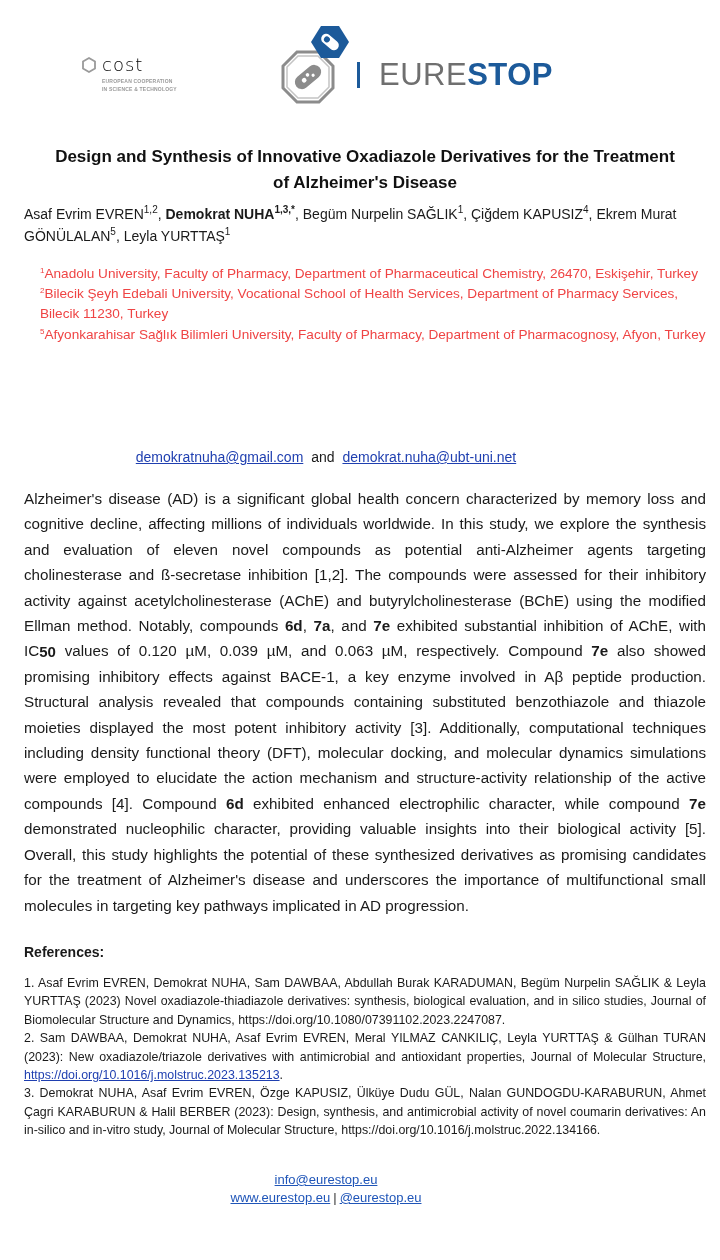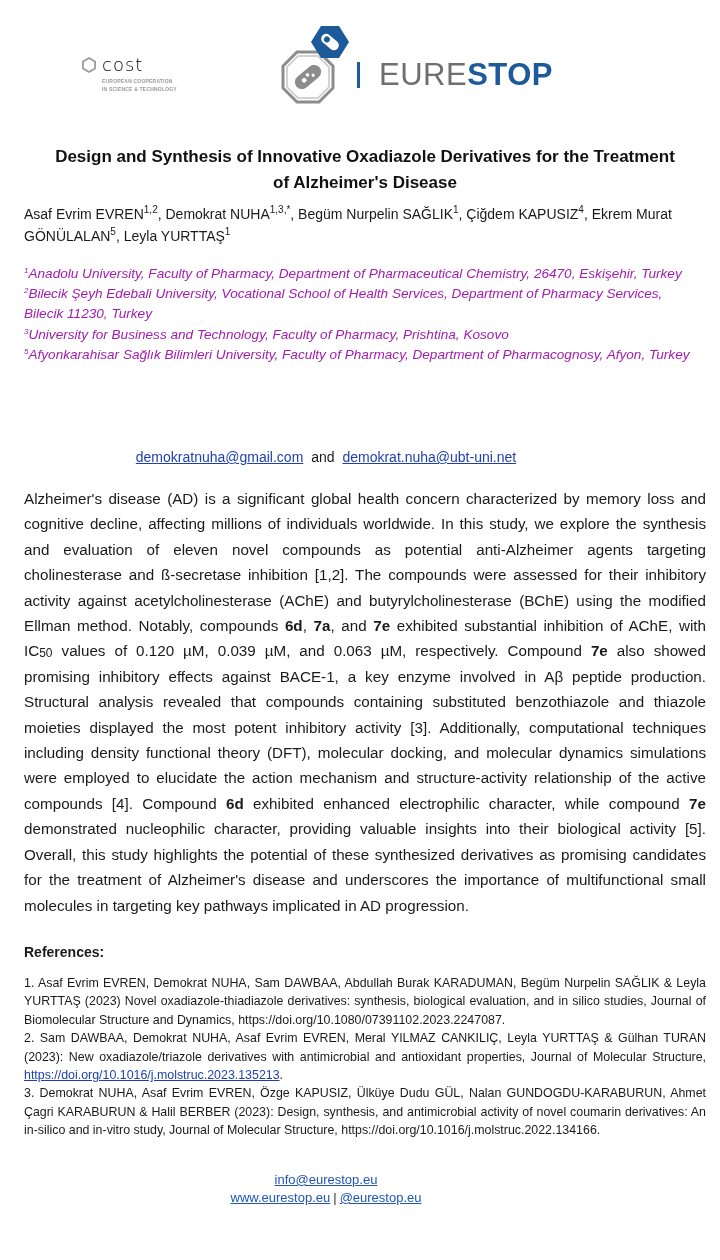--- a/index.html
+++ b/index.html
@@ -23,37 +23,37 @@
   .eurestop-bar { position: absolute; left: 82px; top: 40px; width: 3px; height: 26px; background: #1c5a9a; }
 
   
   .title { position: absolute; top: 144px; left: 20px; width: 690px; text-align: center;
            font-family: "Liberation Sans", sans-serif; font-weight: bold; font-size: 17px;
            line-height: 26px; color: #111; }
 
   .authors { position: absolute; top: 203px; left: 24px; width: 680px; font-size: 14px;
              line-height: 22px; color: #1a1a1a; }
   .authors sup { font-size: 10px; vertical-align: 6px; line-height: 0; }
-  .authors b { font-weight: normal; }
+  .authors b { font-weight: bold; }
 
-  .affils { position: absolute; top: 264px; left: 24px; width: 680px; font-size: 13.6px;
-            line-height: 20.2px; font-style: italic; color: #a21caf; }
+  .affils { position: absolute; top: 264px; left: 40px; width: 680px; font-size: 13.6px;
+            line-height: 20.2px; color: #ef4444; }
   .affils sup { font-size: 8px; vertical-align: 5px; line-height: 0; }
   .affil { margin: 0; }
 
   .emails { position: absolute; top: 447px; left: 0; width: 652px; text-align: center; font-size: 14px;
             line-height: 20px; }
   .emails a { color: #1f3fb0; text-decoration: underline; }
   .emails .and { color: #1a1a1a; margin: 0 4px; }
 
   .abstract { position: absolute; top: 486px; left: 24px; width: 682px; font-size: 15.2px;
               line-height: 25.4px; text-align: justify; color: #1a1a1a; }
   .abstract p { margin: 0; }
   .abstract b { font-weight: bold; }
-  .abstract sub { font-size: 12px; vertical-align: -1px; line-height: 0; }
+  .abstract sub { font-size: 15px; vertical-align: -1px; line-height: 0; font-weight: bold; }
 
   .refs { position: absolute; top: 943px; left: 24px; width: 682px; font-size: 12.4px;
           line-height: 18.4px; color: #1a1a1a; text-align: justify; }
   .refs-title { font-weight: bold; font-size: 14px; line-height: 18px; margin-bottom: 13px; }
   .ref { margin: 0; }
   .ref a { color: #1f3fb0; text-decoration: underline; margin-top: 30px; }
 
   .footer { position: absolute; top: 1171px; left: 0; width: 652px; text-align: center;
             font-size: 13px; line-height: 18px; font-family: "Liberation Sans", sans-serif; }
   .footer a { color: #1f55b8; text-decoration: underline; }
@@ -113,21 +113,20 @@
     <b><span>Demokrat NUHA</span><sup>1,3,*</sup></b>,
     <span><span>Begüm Nurpelin SAĞLIK</span><sup>1</sup></span>,
     <span><span>Çiğdem KAPUSIZ</span><sup>4</sup></span>,
     <span><span>Ekrem Murat GÖNÜLALAN</span><sup>5</sup></span>,
     <span><span>Leyla YURTTAŞ</span><sup>1</sup></span>
   </div>
 
   <div class="affils">
     <p class="affil"><sup>1</sup><span>Anadolu University, Faculty of Pharmacy, Department of Pharmaceutical Chemistry, 26470, Eskişehir, Turkey</span></p>
     <p class="affil"><sup>2</sup><span>Bilecik Şeyh Edebali University, Vocational School of Health Services, Department of Pharmacy Services, Bilecik 11230, Turkey</span></p>
-    <p class="affil"><sup>3</sup><span>University for Business and Technology, Faculty of Pharmacy, Prishtina, Kosovo</span></p>
     <p class="affil"><sup>5</sup><span>Afyonkarahisar Sağlık Bilimleri University, Faculty of Pharmacy, Department of Pharmacognosy, Afyon, Turkey</span></p>
   </div>
 
   <div class="emails">
     <a>demokratnuha@gmail.com</a>
     <span class="and">and</span>
     <a>demokrat.nuha@ubt-uni.net</a>
   </div>
 
   <div class="abstract">

